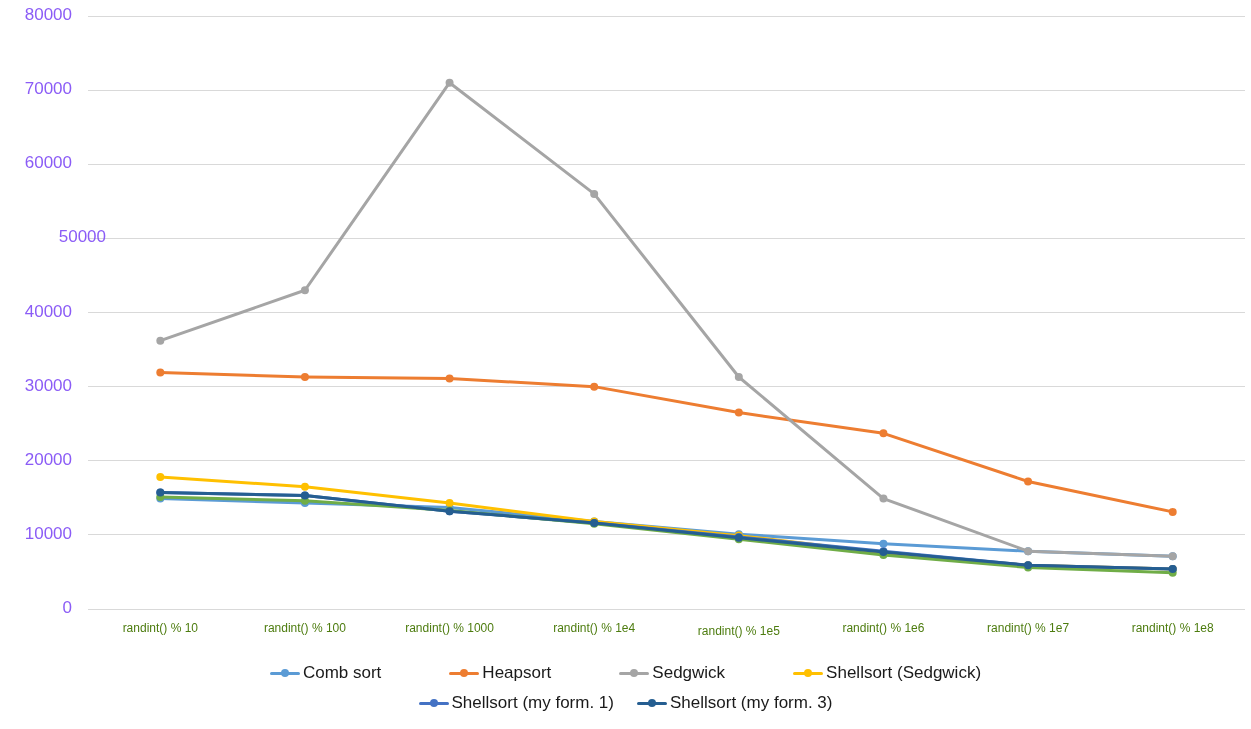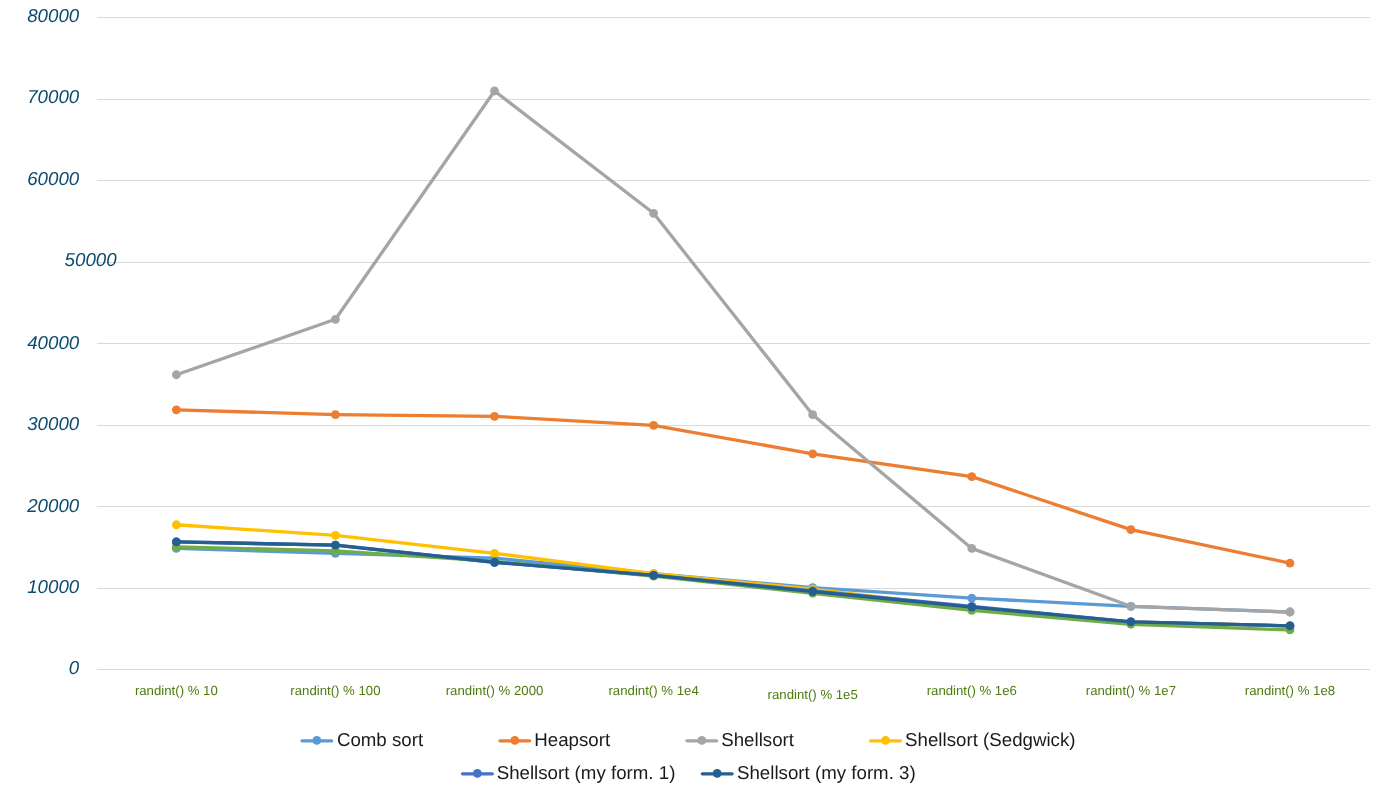--- a/index.html
+++ b/index.html
@@ -19,25 +19,24 @@
     height: 729px;
   }
   #plot-svg {
     position: absolute;
     left: 0;
     top: 0;
   }
   .ytick-label {
     position: absolute;
     font-size: 17px;
-    color: #0c4a6e;
+    color: #8b5cf6;
     text-align: right;
     white-space: nowrap;
     letter-spacing: 0px;
-    font-style: italic;
   }
   .xtick-label {
     position: absolute;
     font-size: 12px;
     color: #4d7c0f;
     text-align: center;
     white-space: nowrap;
   }
   #legend {
     position: absolute;
@@ -170,21 +169,21 @@
       <div class="ytick-label" style="left: 0px; width: 72px; top: 375.625px;">30000</div>
       <div class="ytick-label" style="left: 0px; width: 72px; top: 301.5px;">40000</div>
       <div class="ytick-label" style="left: 0px; width: 72px; top: 227.375px; padding-left: 34px;">50000</div>
       <div class="ytick-label" style="left: 0px; width: 72px; top: 153.25px;">60000</div>
       <div class="ytick-label" style="left: 0px; width: 72px; top: 79.125px; text-align: right;">70000</div>
       <div class="ytick-label" style="left: 0px; width: 72px; top: 5px;">80000</div>
     </div>
   <div id="xtick-labels">
       <div class="xtick-label" style="left: 88px; width: 144.625px; top: 621px;">randint() % 10</div>
       <div class="xtick-label" style="left: 232.625px; width: 144.625px; top: 621px;">randint() % 100</div>
-      <div class="xtick-label" style="left: 377.25px; width: 144.625px; top: 621px;">randint() % 2000</div>
+      <div class="xtick-label" style="left: 377.25px; width: 144.625px; top: 621px;">randint() % 1000</div>
       <div class="xtick-label" style="left: 521.875px; width: 144.625px; top: 621px;">randint() % 1e4</div>
       <div class="xtick-label" style="left: 666.5px; width: 144.625px; top: 624px;">randint() % 1e5</div>
       <div class="xtick-label" style="left: 811.125px; width: 144.625px; top: 621px;">randint() % 1e6</div>
       <div class="xtick-label" style="left: 955.75px; width: 144.625px; top: 621px;">randint() % 1e7</div>
       <div class="xtick-label" style="left: 1100.38px; width: 144.625px; top: 621px;">randint() % 1e8</div>
     </div>
   <div id="legend">
       <div class="legend-row" style="gap: 68px;">
         <div class="legend-item">
           <span class="legend-swatch">
@@ -198,21 +197,21 @@
             <span class="lsline" style="background: rgb(237, 125, 49);"></span>
             <span class="lsdot" style="background: rgb(237, 125, 49);"></span>
           </span>
           <span class="legend-label">Heapsort</span>
         </div>
         <div class="legend-item">
           <span class="legend-swatch">
             <span class="lsline" style="background: rgb(165, 165, 165);"></span>
             <span class="lsdot" style="background: rgb(165, 165, 165);"></span>
           </span>
-          <span class="legend-label">Shellsort</span>
+          <span class="legend-label">Sedgwick</span>
         </div>
         <div class="legend-item">
           <span class="legend-swatch">
             <span class="lsline" style="background: rgb(255, 192, 0);"></span>
             <span class="lsdot" style="background: rgb(255, 192, 0);"></span>
           </span>
           <span class="legend-label">Shellsort (Sedgwick)</span>
         </div>
       </div>
       <div class="legend-row" style="gap: 23px;">

